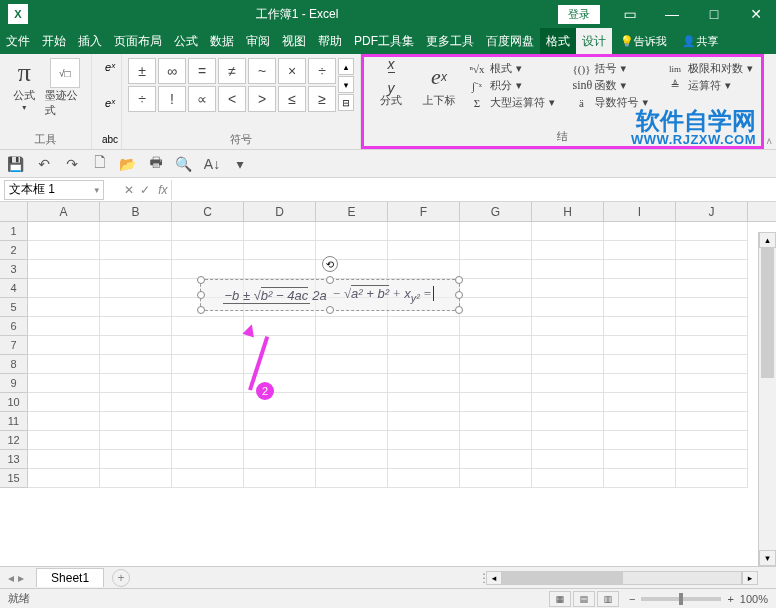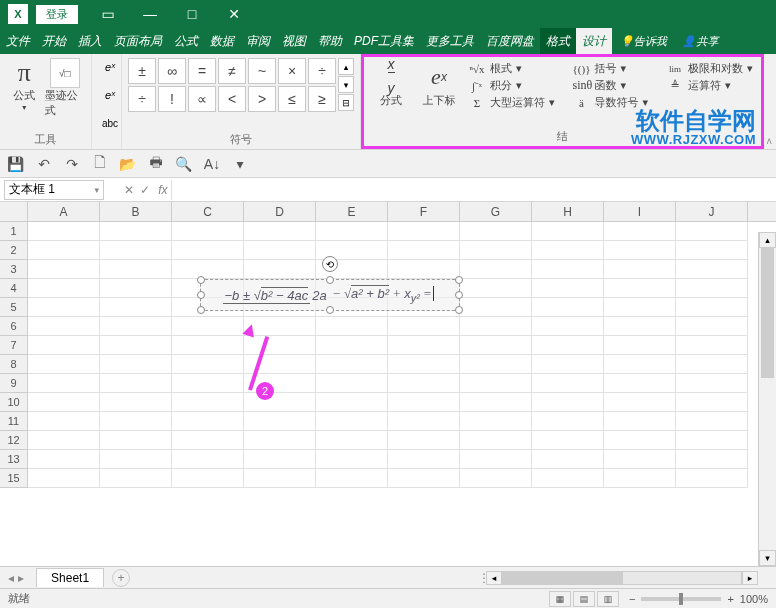--- a/index.html
+++ b/index.html
@@ -3,36 +3,36 @@
 <meta charset="utf-8">
 <style>
 * { margin: 0; padding: 0; box-sizing: border-box; font-family: "Microsoft YaHei", "Segoe UI", sans-serif; }
 body { background: #fff; width: 776px; height: 608px; overflow: hidden; position: relative; }
 .titlebar { background: #0f7441; height: 28px; display: flex; align-items: center; color: #fff; font-size: 12px; }
 .titlebar .excel-icon { width: 20px; height: 20px; background: #fff; margin: 0 8px; display: flex; align-items: center; justify-content: center; color: #0f7441; font-weight: bold; font-size: 11px; }
 .titlebar .title { flex: 1; text-align: center; }
 .titlebar .btns { display: flex; align-items: center; gap: 2px; }
 .titlebar .login { background: #fff; color: #0f7441; padding: 2px 10px; font-size: 11px; margin-right: 8px; }
 .titlebar .winbtn { width: 40px; height: 28px; display: flex; align-items: center; justify-content: center; font-size: 14px; cursor: pointer; }
-.menubar { background: #0f7441; height: 26px; display: flex; align-items: stretch; color: #fff; font-size: 12px; font-style: italic; }
+.menubar { background: #0f7441; height: 26px; display: flex; align-items: stretch; color: #fff; font-size: 12px; }
 .menubar .tab { padding: 0 6px; display: flex; align-items: center; cursor: pointer; white-space: nowrap; }
 .menubar .tab.active-fmt { background: #015c2e; }
 .menubar .tab.active { background: #f1f1f1; color: #0f7441; }
 .menubar .tell { display: flex; align-items: center; padding: 0 8px; font-size: 11px; }
 .menubar .share { display: flex; align-items: center; padding: 0 8px; font-size: 11px; }
 .ribbon { background: #f1f1f1; height: 96px; border-bottom: 1px solid #d4d4d4; display: flex; position: relative; }
 .ribbon-group { border-right: 1px solid #e1e1e1; padding: 4px 6px 2px 6px; display: flex; flex-direction: column; }
 .ribbon-group .label { text-align: center; font-size: 11px; color: #666; margin-top: auto; padding-top: 2px; }
 .tools-group { width: 92px; }
 .tools-row { display: flex; gap: 2px; }
 .pi-btn { width: 40px; display: flex; flex-direction: column; align-items: center; font-size: 11px; color: #444; cursor: pointer; }
 .pi-icon { font-size: 26px; font-family: serif; color: #444; }
 .ink-btn { width: 44px; display: flex; flex-direction: column; align-items: center; font-size: 11px; color: #444; cursor: pointer; }
 .ink-icon { width: 30px; height: 30px; border: 1px solid #ccc; display: flex; align-items: center; justify-content: center; background: #fff; font-size: 10px; }
-.abc-col { display: flex; flex-direction: column; gap: 10px; margin-left: 2px; }
+.abc-col { display: flex; flex-direction: column; gap: 18px; margin-left: 2px; }
 .abc-btn { width: 20px; height: 18px; font-size: 11px; display: flex; align-items: center; justify-content: center; cursor: pointer; font-style: italic; }
 .symbols-group { display: flex; flex-direction: column; }
 .sym-grid { display: grid; grid-template-columns: repeat(7, 28px); grid-template-rows: repeat(2, 26px); gap: 2px; }
 .sym-cell { border: 1px solid #c8c8c8; background: #fff; display: flex; align-items: center; justify-content: center; font-size: 14px; cursor: pointer; color: #444; }
 .sym-nav { width: 16px; display: flex; flex-direction: column; margin-left: 2px; }
 .sym-nav div { border: 1px solid #c8c8c8; background: #fff; height: 17px; font-size: 9px; display: flex; align-items: center; justify-content: center; cursor: pointer; margin-bottom: 1px; }
 .sym-wrap { display: flex; }
 .struct-group { border: 3px solid #e93be9; padding: 4px 8px 2px 8px; position: relative; }
 .struct-row { display: flex; gap: 10px; }
 .struct-btn { display: flex; flex-direction: column; align-items: center; font-size: 11px; color: #444; cursor: pointer; min-width: 38px; }
@@ -87,20 +87,21 @@
 .vscroll .arr { height: 16px; border: 1px solid #ccc; font-size: 9px; display: flex; align-items: center; justify-content: center; cursor: pointer; }
 .vscroll .track { position: absolute; top: 16px; bottom: 16px; left: 0; right: 0; }
 .vscroll .thumb { position: absolute; top: 0; height: 130px; left: 2px; right: 2px; background: #cdcdcd; }
 .collapse-ribbon { position: absolute; right: 4px; bottom: 2px; font-size: 10px; color: #888; cursor: pointer; }
 </style>
 </head>
 <body>
 
 <div class="titlebar">
   <div class="excel-icon">X</div>
+  <div class="title">工作簿1 - Excel</div>
   <div class="btns">
     <div class="login">登录</div>
     <div class="winbtn">▭</div>
     <div class="winbtn">—</div>
     <div class="winbtn">□</div>
     <div class="winbtn">✕</div>
   </div>
 </div>
 
 <div class="menubar">

